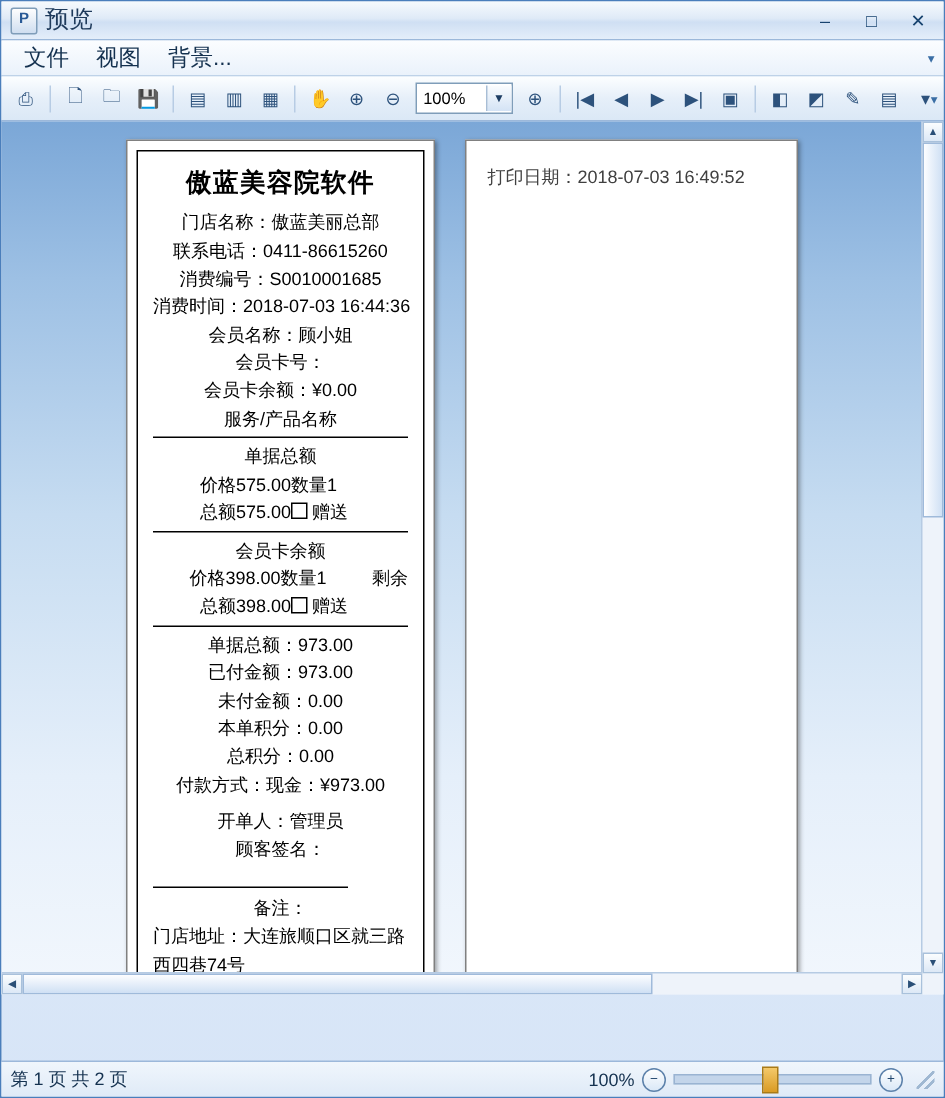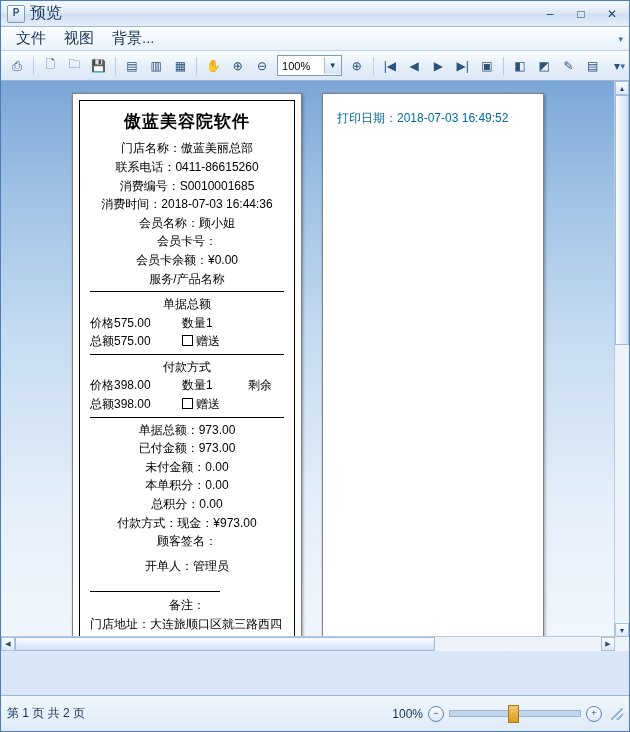--- a/index.html
+++ b/index.html
@@ -144,21 +144,21 @@
     display: flex;
     justify-content: center;
     gap: 20px;
   }
   .page {
     background: #fff;
     border: 1px solid #808080;
     box-shadow: 1px 1px 3px rgba(0,0,0,0.35);
     box-sizing: border-box;
   }
-  .page1 { width: 230px; height: 566px; padding: 6px; }
+  .page1 { width: 206px; height: 566px; padding: 6px; }
   .page2 { width: 222px; height: 566px; padding: 10px 12px; }
   .receipt {
     border: 1px solid #000;
     height: 100%;
     box-sizing: border-box;
     padding: 8px 10px 6px 10px;
     font-size: 12px;
     color: #000;
     line-height: 1.55;
     overflow: hidden;
@@ -173,39 +173,39 @@
   .r-line { margin: 0; white-space: nowrap; text-align: center; }
   .hr {
     border: none;
     border-top: 1px solid #000;
     margin: 3px 0;
   }
   .item-row {
     display: flex;
     white-space: nowrap;
   }
-  .item-row .c1 { width: 92px; }
+  .item-row .c1 { width: 92px; text-align: right; }
   .item-row .c2 { width: 66px; }
   .item-row .c3 { flex: 1; }
   .chk {
     display: inline-block;
     width: 9px; height: 9px;
     border: 1px solid #000;
     margin-right: 3px;
     vertical-align: -1px;
   }
   .sig-line {
     border-bottom: 1px solid #000;
     width: 130px;
     height: 14px;
     margin: 2px 0 4px 0;
   }
   .print-date {
     font-size: 12px;
-    color: #0369a1;
+    color: #404040;
     padding: 6px 2px;
   }
   
   .vscroll {
     position: absolute;
     top: 0; right: 0; bottom: 14px;
     width: 14px;
     background: #eef3fa;
     border-left: 1px solid #b6cbe3;
   }
@@ -244,21 +244,21 @@
     box-sizing: border-box;
   }
   .corner-box {
     position: absolute;
     right: 0; bottom: 0;
     width: 14px; height: 14px;
     background: #eef3fa;
   }
   
   .statusbar {
-    height: 36px;
+    height: 24px;
     background: linear-gradient(to bottom, #f0f6fc 0%, #dfeaf7 100%);
     border-top: 1px solid #9cb8da;
     display: flex;
     align-items: center;
     padding: 0 6px;
     box-sizing: border-box;
     font-size: 12px;
     color: #14314f;
     margin-top: 44px;
   }
@@ -393,21 +393,21 @@
             </div>
             <div class="item-row">
               <span class="c1">总额575.00</span>
               <span class="c2"><span class="chk"></span><span>赠送</span></span>
               <span class="c3"></span>
             </div>
           </div>
           <hr class="hr">
 
           <div>
-            <div class="r-line">付款方式</div>
+            <div class="r-line">会员卡余额</div>
             <div class="item-row">
               <span class="c1">价格398.00</span>
               <span class="c2">数量1</span>
               <span class="c3">剩余</span>
             </div>
             <div class="item-row">
               <span class="c1">总额398.00</span>
               <span class="c2"><span class="chk"></span><span>赠送</span></span>
               <span class="c3"></span>
             </div>
@@ -426,24 +426,24 @@
           <div class="r-line">
             <span>本单积分：</span><span>0.00</span>
           </div>
           <div class="r-line">
             <span>总积分：</span><span>0.00</span>
           </div>
           <div class="r-line">
             <span>付款方式：</span><span>现金：¥973.00</span>
           </div>
 
-          <div class="r-line">顾客签名：</div>
           <div class="r-line" style="margin-top:6px">
             <span>开单人：</span><span>管理员</span>
           </div>
+          <div class="r-line">顾客签名：</div>
           <div class="sig-line"></div>
           <div class="r-line">备注：</div>
           <div>门店地址：大连旅顺口区就三路西四巷74号</div>
         </div>
       </div>
 
       <div class="page page2">
         <div class="print-date">
           <span>打印日期：</span><span>2018-07-03 16:49:52</span>
         </div>

